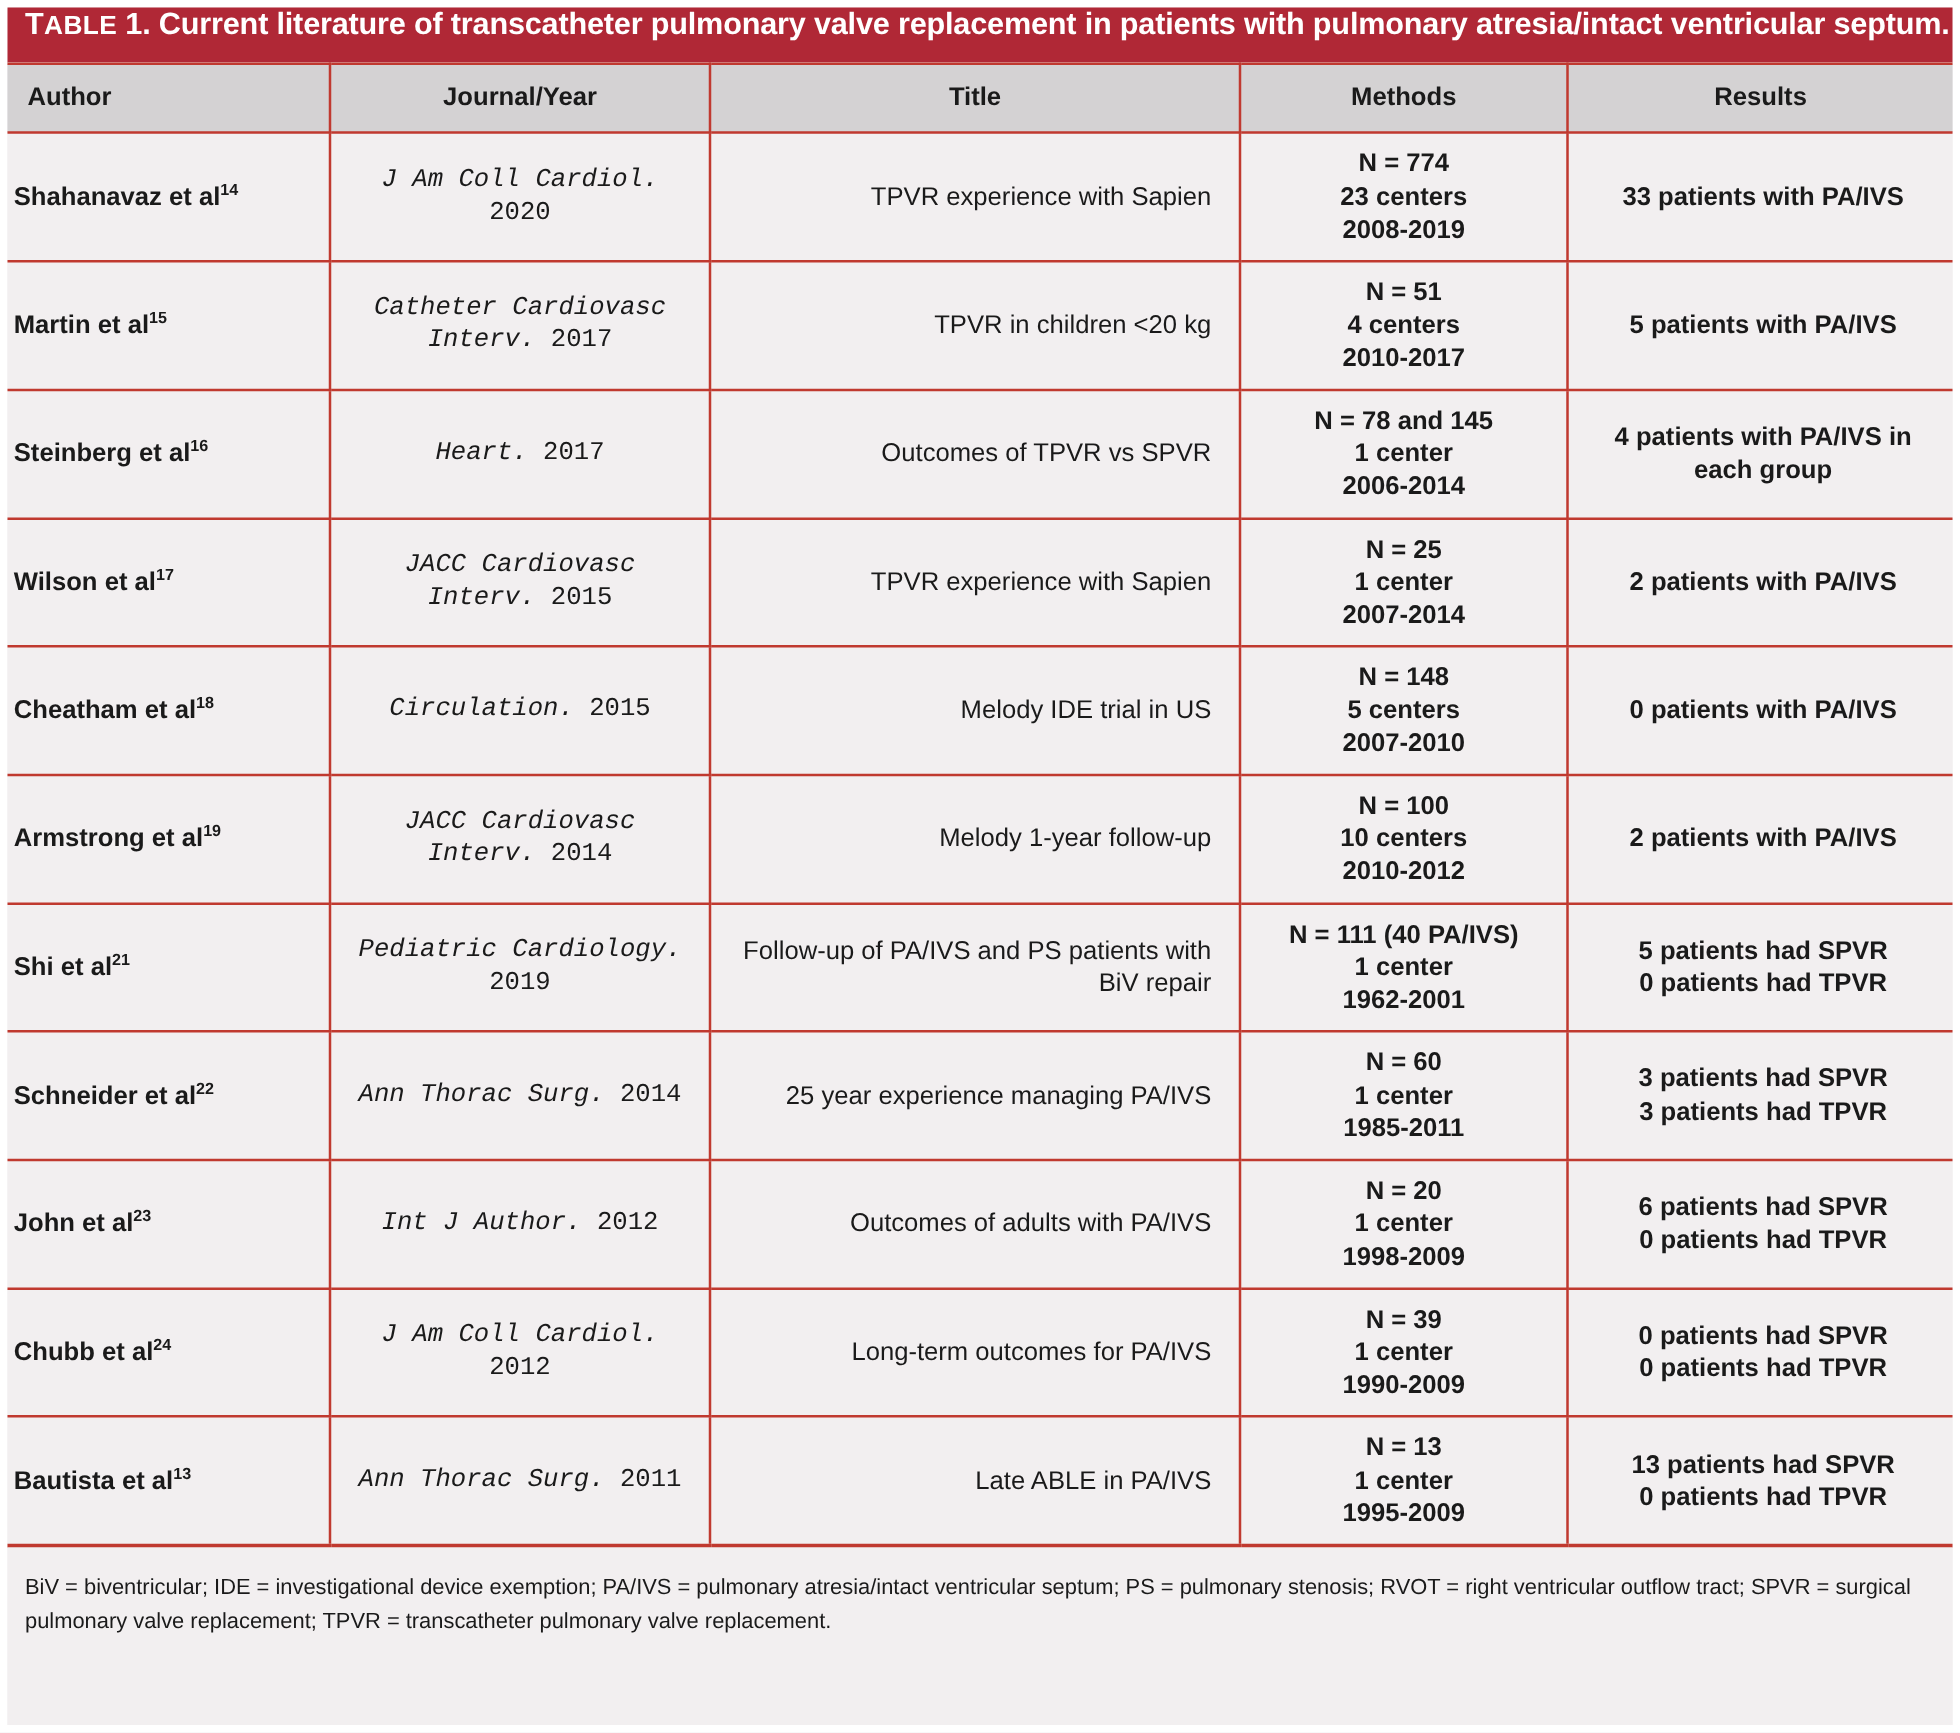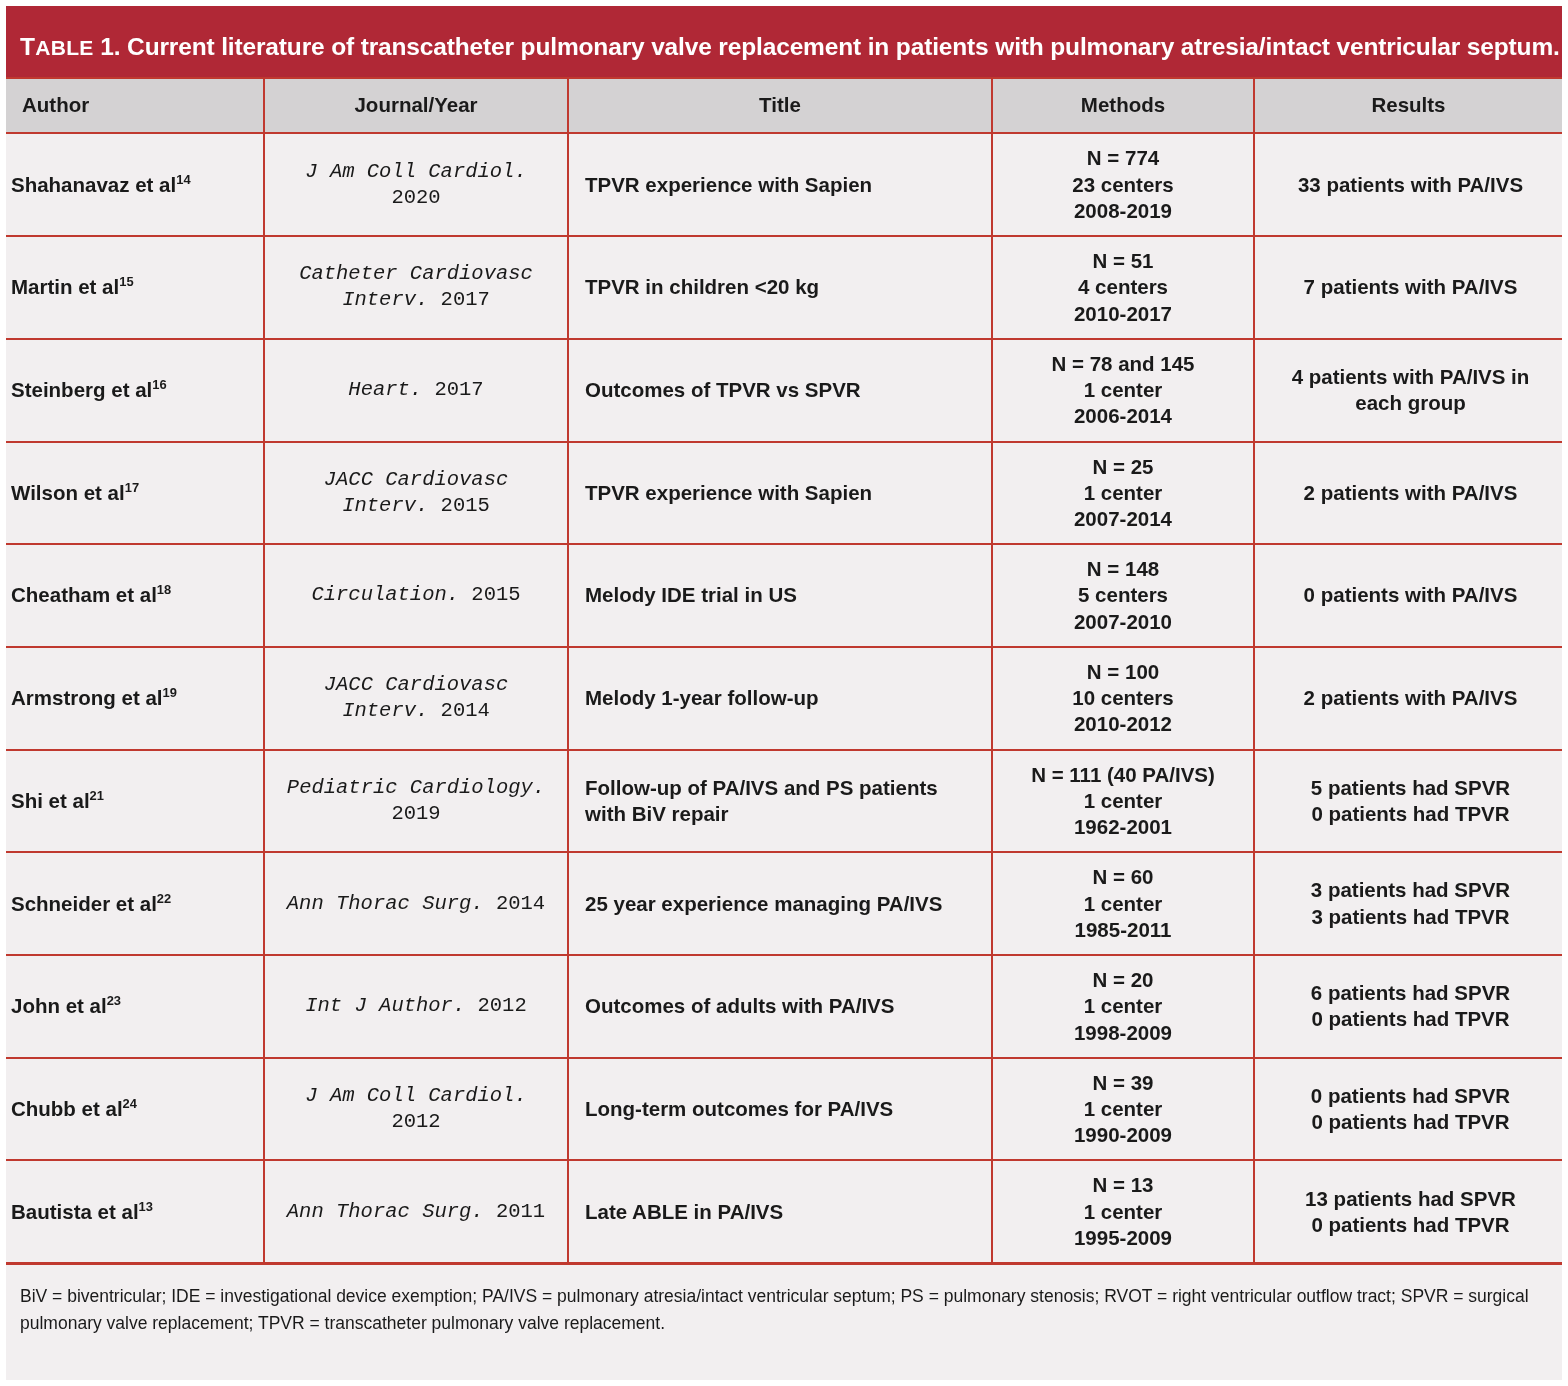--- a/index.html
+++ b/index.html
@@ -25,21 +25,21 @@
     border-right: 6px solid #ffffff;
     border-bottom: 6px solid #ffffff;
     display: flex;
     flex-direction: column;
   }
 
   
   .caption-banner {
     background: #b02836;
     color: #ffffff;
-    padding: 27px 14px 16px 14px;
+    padding: 0 14px 16px 14px;
     font-size: 24.5px;
     font-weight: bold;
     letter-spacing: -0.15px;
     line-height: 1.15;
     white-space: nowrap;
   }
   .caption-banner .smallcaps {
     font-size: 21px;
     letter-spacing: 0.3px;
   }
@@ -98,25 +98,25 @@
   td.cell-journal {
     text-align: center;
     font-size: 20.5px;
     font-family: Liberation Mono, monospace;
   }
   td.cell-journal .jname {
     font-style: italic;
     font-weight: normal;
   }
   td.cell-title {
-    text-align: left;
-    font-weight: bold;
+    text-align: right;
+    font-weight: normal;
     font-size: 20.5px;
     padding-left: 16px;
-    padding-right: 12px;
+    padding-right: 22px;
   }
   td.cell-methods {
     text-align: center;
     font-weight: bold;
     font-size: 20px;
   }
   td.cell-results {
     text-align: center;
     font-weight: bold;
     font-size: 20.5px;
@@ -185,21 +185,21 @@
         <tr>
           <td class="cell-author"><span>Martin et al</span><sup>15</sup></td>
           <td class="cell-journal"><span class="jname">Catheter Cardiovasc Interv.</span> <span>2017</span></td>
           <td class="cell-title">TPVR in children &lt;20 kg</td>
           <td class="cell-methods">
             <span class="mline">N = 51</span>
             <span class="mline">4 centers</span>
             <span class="mline">2010-2017</span>
           </td>
           <td class="cell-results">
-            <span class="mline">7 patients with PA/IVS</span>
+            <span class="mline">5 patients with PA/IVS</span>
           </td>
         </tr>
         <tr>
           <td class="cell-author"><span>Steinberg et al</span><sup>16</sup></td>
           <td class="cell-journal"><span class="jname">Heart.</span> <span>2017</span></td>
           <td class="cell-title">Outcomes of TPVR vs SPVR</td>
           <td class="cell-methods">
             <span class="mline">N = 78 and 145</span>
             <span class="mline">1 center</span>
             <span class="mline">2006-2014</span>

